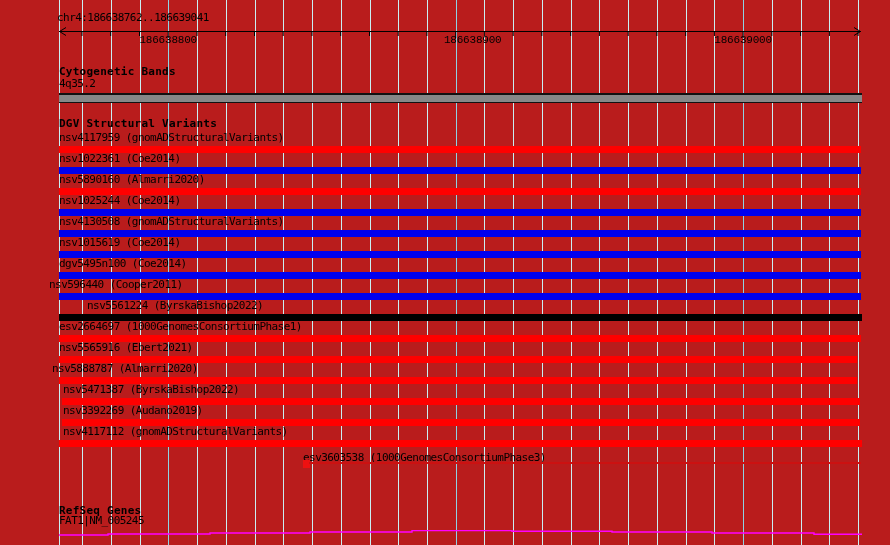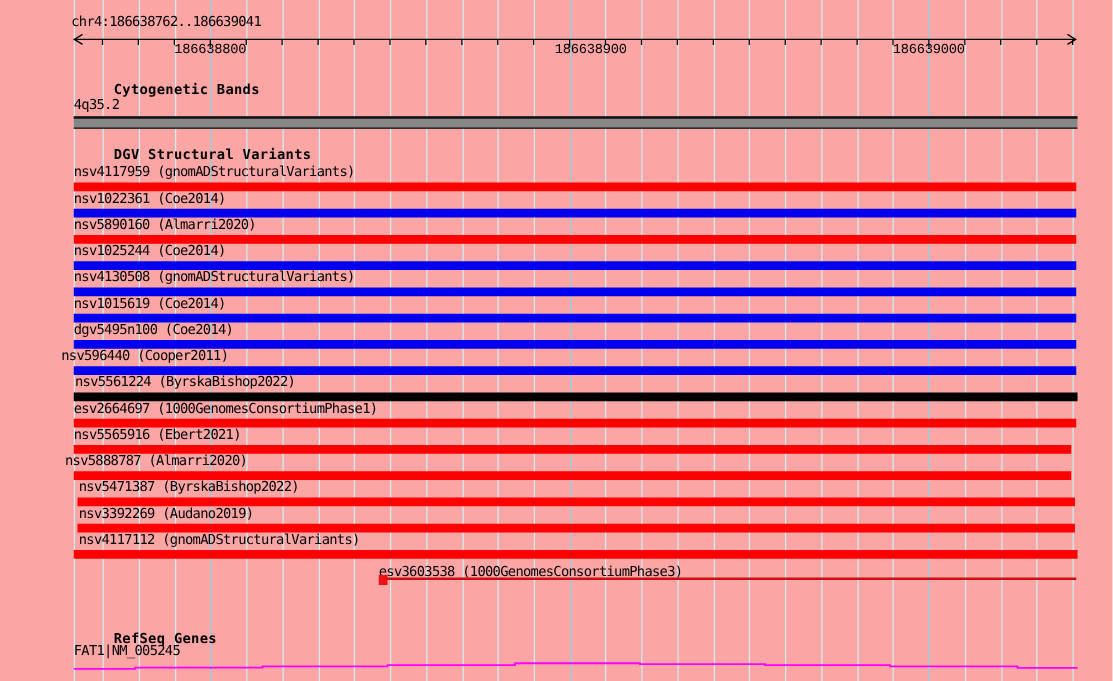--- a/index.html
+++ b/index.html
@@ -1,24 +1,24 @@
 <!DOCTYPE html>
 <html><head>
 <meta charset="utf-8">
 <style>
   html,body{margin:0;padding:0;background:#fff;}
   #canvas{
     position:relative;width:890px;height:545px;overflow:hidden;
-    background:#fca5a5;color:#000;
+    background:#b91c1c;color:#000;
     font-family:"DejaVu Sans Mono","Liberation Mono",monospace;
     font-size:11px;line-height:11px;
   }
   .abs{position:absolute;}
   .mono{letter-spacing:-0.55px;white-space:pre;}
-  .hdr{font-weight:bold;letter-spacing:0.25px;white-space:pre;padding-left:32px;}
+  .hdr{font-weight:bold;letter-spacing:0.25px;white-space:pre;}
   #gridlines{position:absolute;left:0;top:0;width:890px;height:545px;z-index:1;}
   .grid{position:absolute;top:0;width:1px;height:545px;}
   .gmin{background:#c9eff3;}
   .gmaj{background:#8ed2e4;}
   .layer{position:absolute;left:0;top:0;z-index:2;}
   .txt{z-index:3;}
   .bar{position:absolute;height:7px;z-index:3;}
   .tick-label{position:absolute;transform:translateX(-50%);letter-spacing:-0.2px;white-space:pre;z-index:3;font-family:Liberation Mono, monospace;}
   #cytoband-bar{
     position:absolute;left:59px;top:93px;width:803px;height:10px;
@@ -121,21 +121,21 @@
       <div class="mono" style="position: absolute; left: 59px; top: 195px; z-index: 3;">nsv1025244 (Coe2014)</div>
       <div class="bar" style="left: 59px; top: 209px; width: 802px; background: rgb(0, 0, 238);"></div>
       <div class="mono" style="position: absolute; left: 59px; top: 216px; z-index: 3;">nsv4130508 (gnomADStructuralVariants)</div>
       <div class="bar" style="left: 59px; top: 230px; width: 802px; background: rgb(0, 0, 238);"></div>
       <div class="mono" style="position: absolute; left: 59px; top: 237px; z-index: 3;">nsv1015619 (Coe2014)</div>
       <div class="bar" style="left: 59px; top: 251px; width: 802px; background: rgb(0, 0, 238);"></div>
       <div class="mono" style="position: absolute; left: 59px; top: 258px; z-index: 3;">dgv5495n100 (Coe2014)</div>
       <div class="bar" style="left: 59px; top: 272px; width: 802px; background: rgb(0, 0, 238);"></div>
       <div class="mono" style="position: absolute; left: 49px; top: 279px; z-index: 3;">nsv596440 (Cooper2011)</div>
       <div class="bar" style="left: 59px; top: 293px; width: 802px; background: rgb(0, 0, 238);"></div>
-      <div class="mono" style="position: absolute; left: 44px; top: 300px; z-index: 3; padding-left: 16px;">nsv5561224 (ByrskaBishop2022)</div>
+      <div class="mono" style="position: absolute; left: 71px; top: 300px; z-index: 3; padding-left: 16px;">nsv5561224 (ByrskaBishop2022)</div>
       <div class="bar" style="left: 59px; top: 314px; width: 803px; background: rgb(0, 0, 0);"></div>
       <div class="mono" style="position: absolute; left: 59px; top: 321px; z-index: 3;">esv2664697 (1000GenomesConsortiumPhase1)</div>
       <div class="bar" style="left: 59px; top: 335px; width: 802px; background: rgb(255, 0, 0);"></div>
       <div class="mono" style="position: absolute; left: 59px; top: 342px; z-index: 3; text-align: right;">nsv5565916 (Ebert2021)</div>
       <div class="bar" style="left: 59px; top: 356px; width: 798px; background: rgb(255, 0, 0);"></div>
       <div class="mono" style="position: absolute; left: 52px; top: 363px; z-index: 3;">nsv5888787 (Almarri2020)</div>
       <div class="bar" style="left: 59px; top: 377px; width: 798px; background: rgb(255, 0, 0);"></div>
       <div class="mono" style="position: absolute; left: 63px; top: 384px; z-index: 3;">nsv5471387 (ByrskaBishop2022)</div>
       <div class="bar" style="left: 62px; top: 398px; width: 798px; background: rgb(255, 0, 0);"></div>
       <div class="mono" style="position: absolute; left: 63px; top: 405px; z-index: 3;">nsv3392269 (Audano2019)</div>

